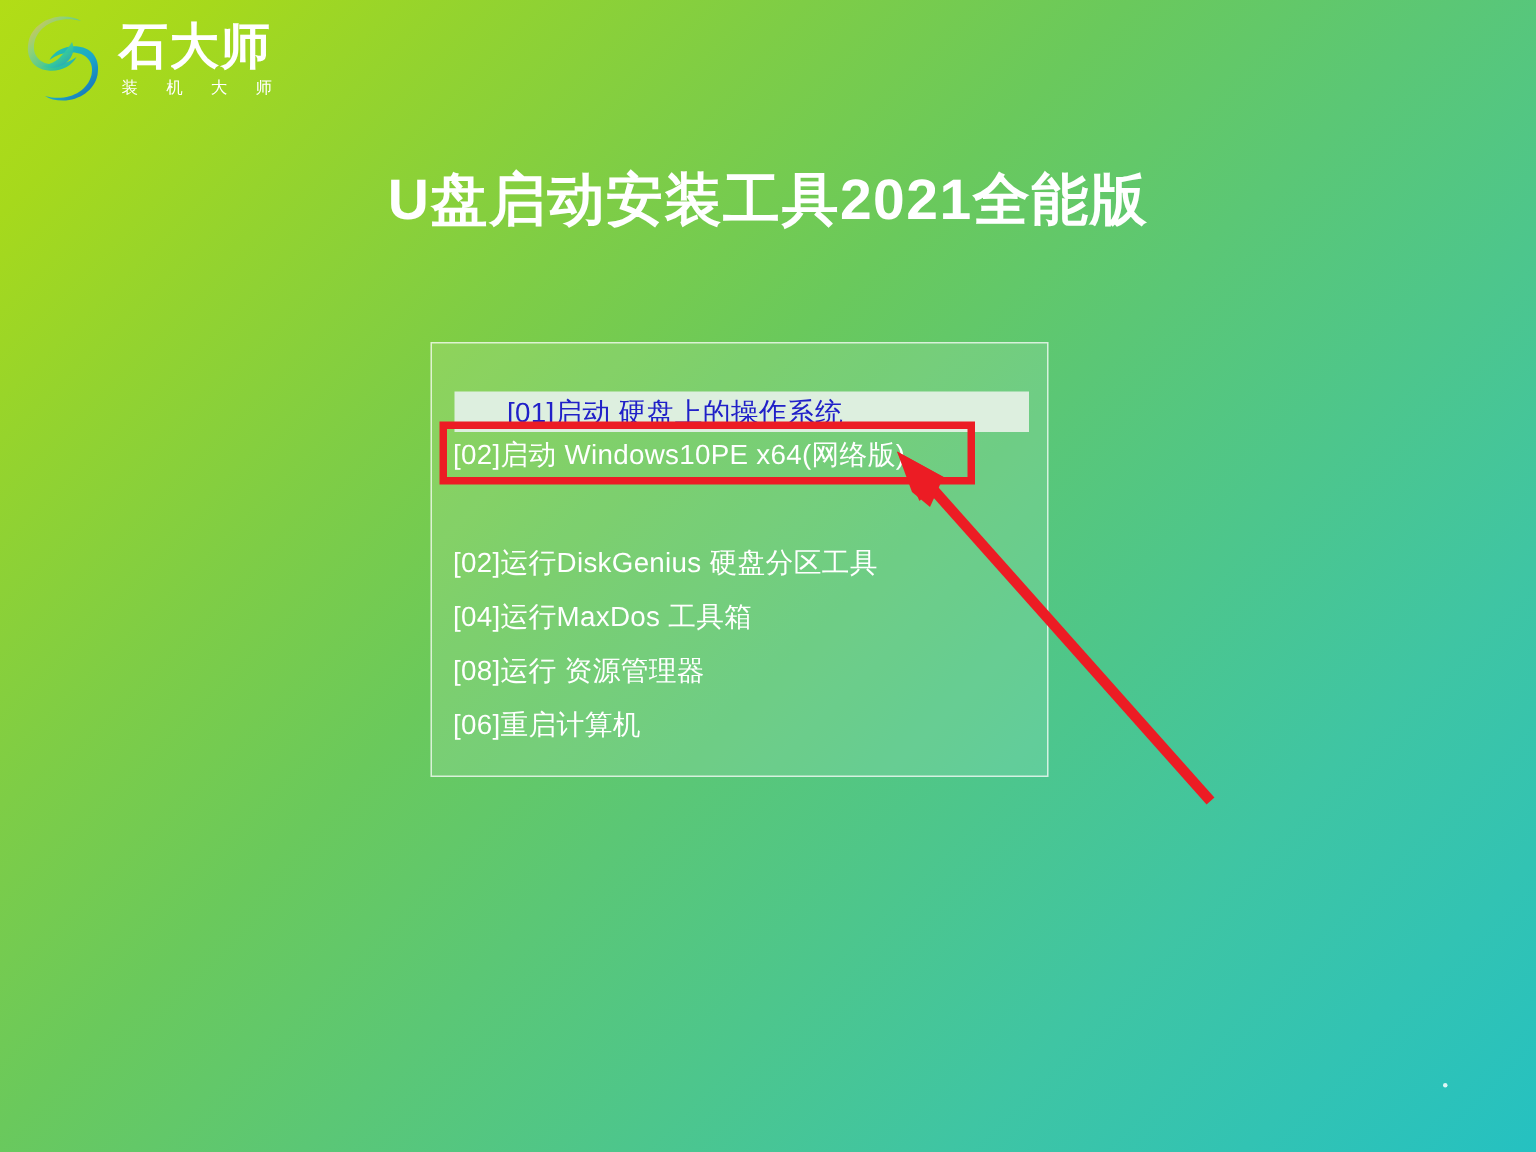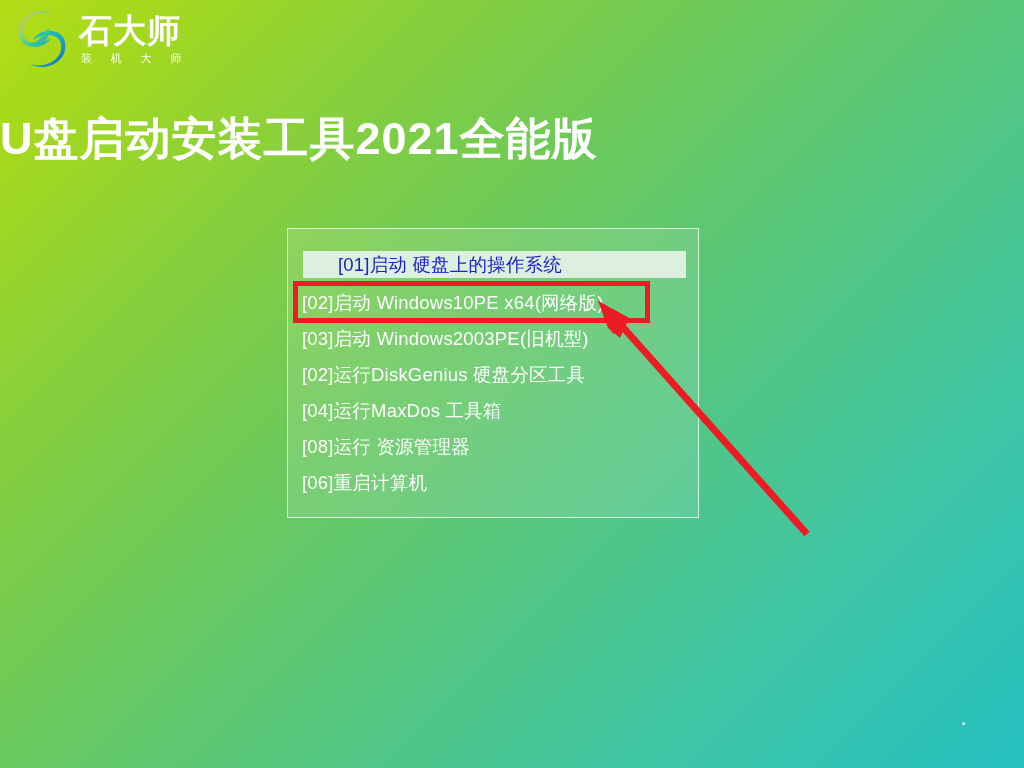--- a/index.html
+++ b/index.html
@@ -64,21 +64,22 @@
     margin-top: 3px;
     font-family: Liberation Serif, serif;
   }
 
   
   #main-title {
     position: absolute;
     left: 0;
     top: 112px;
     width: 1024px;
-    font-size: 45px;
+    text-align: center;
+    font-size: 38px;
     font-weight: bold;
     color: #ffffff;
     letter-spacing: 1px;
     line-height: 1.2;
     font-family: "Liberation Sans", "DejaVu Sans", sans-serif;
   }
 
   
   #menu-panel {
     position: absolute;
@@ -173,23 +174,22 @@
     </svg>
     <div id="brand-text">
       <div id="brand-name">石大师</div>
       <div id="brand-sub">装 机 大 师</div>
     </div>
   </div>
 
   <div id="main-title">U盘启动安装工具2021全能版</div>
 
   <div id="menu-panel">
-      <div class="menu-item selected" style="top: 22px; padding-left: 35px;">[01]启动 硬盘上的操作系统</div>
+      <div class="menu-item selected" style="top: 32px; padding-left: 35px;">[01]启动 硬盘上的操作系统</div>
       <div class="menu-item" style="top: 60px;">[02]启动 Windows10PE x64(网络版)</div>
-      <div class="menu-item" style="top: 96px;">[03]启动 Windows2003PE(旧机型)</div>
       <div class="menu-item" style="top: 132px;">[02]运行DiskGenius 硬盘分区工具</div>
       <div class="menu-item" style="top: 168px;">[04]运行MaxDos 工具箱</div>
       <div class="menu-item" style="top: 204px;">[08]运行 资源管理器</div>
       <div class="menu-item" style="top: 240px;">[06]重启计算机</div>
     </div>
 
   <div id="annotation-box"></div>
 
   <svg id="annotation-arrow" viewBox="0 0 250 265">
     <line x1="227" y1="249" x2="33" y2="31" stroke="#ec1c24" stroke-width="7" stroke-linecap="butt"></line>

